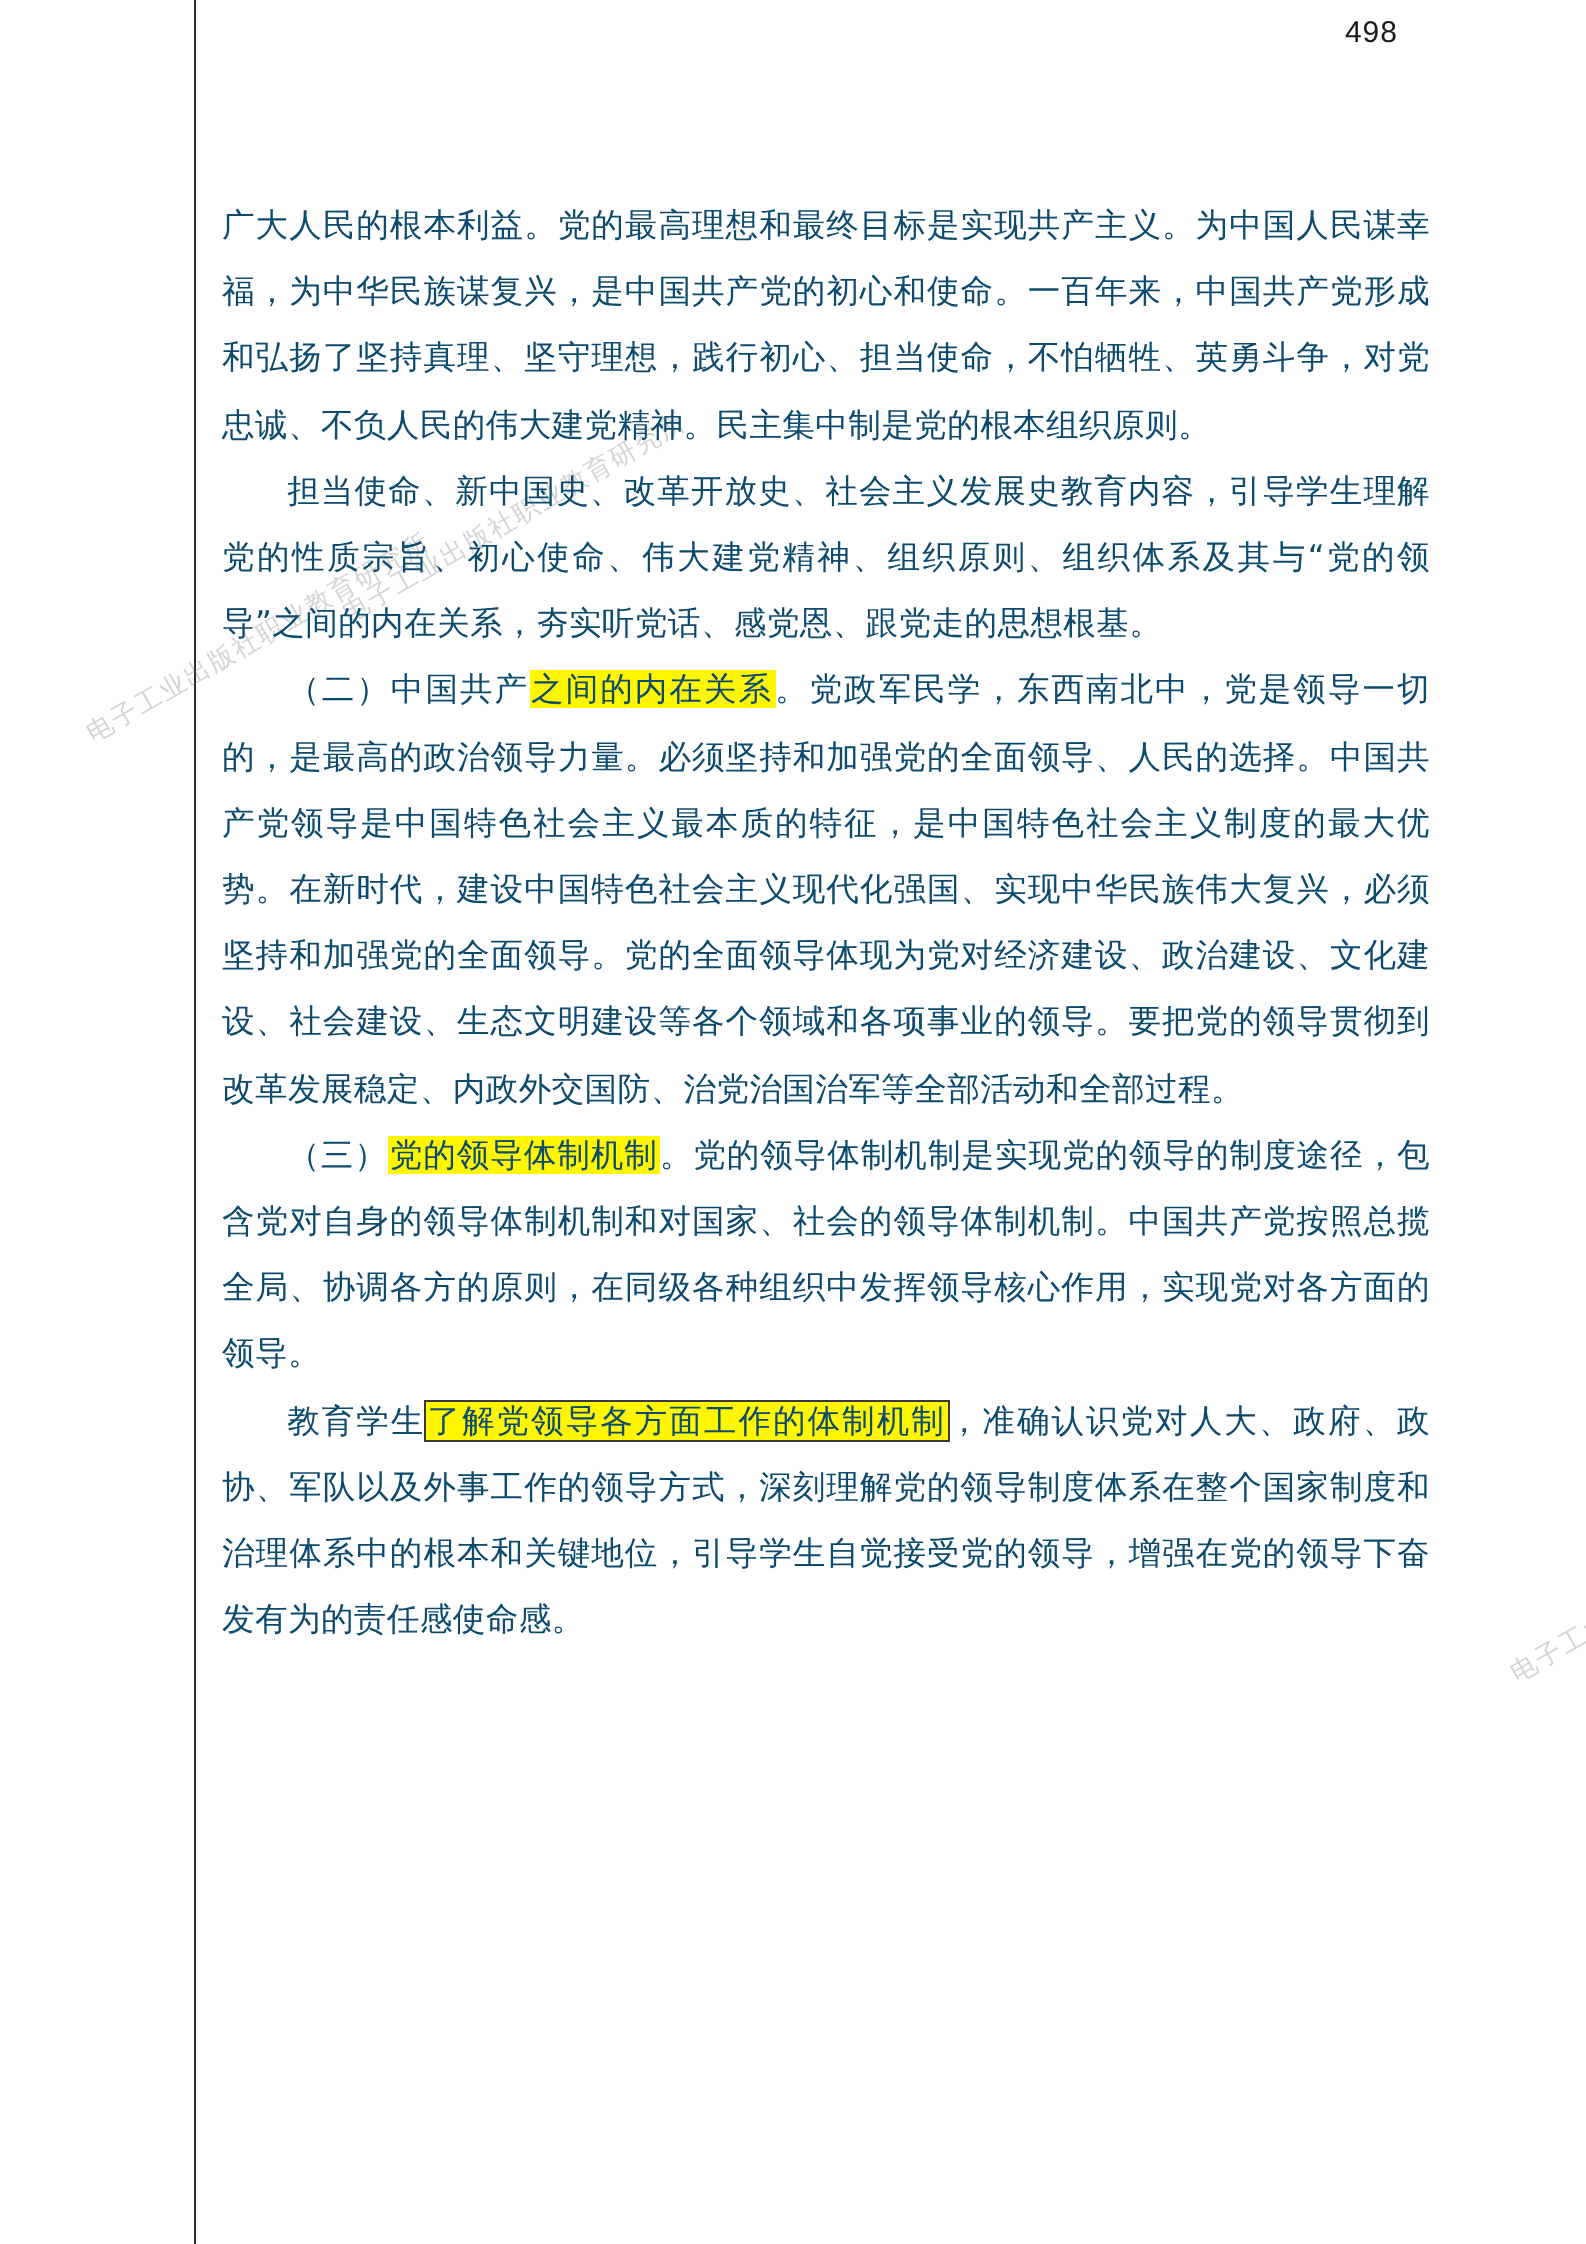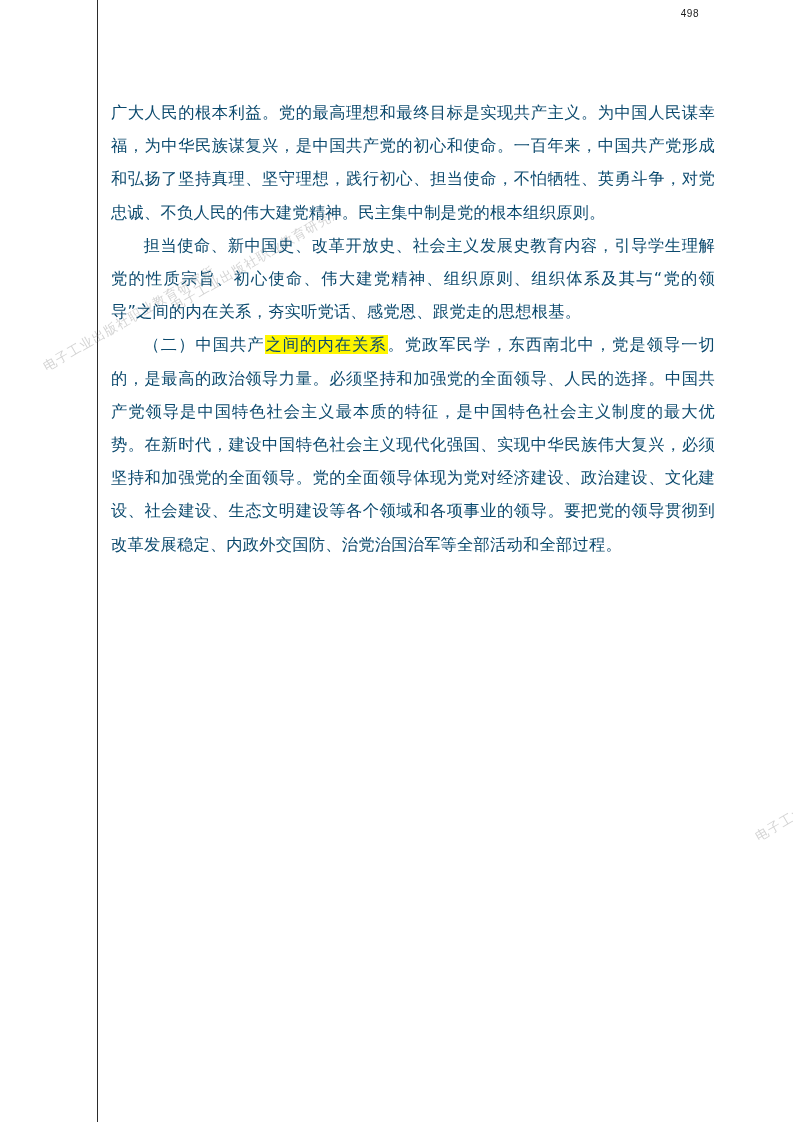--- a/index.html
+++ b/index.html
@@ -27,21 +27,21 @@
     left: 97px;
     top: 0;
     width: 1px;
     height: 1122px;
     background: #2b2b2b;
   }
   .page-number {
     position: absolute;
     top: 8px;
     right: 94px;
-    font-size: 10px;
+    font-size: 15px;
     color: #1b1b1b;
     font-family: "Liberation Sans", sans-serif;
     letter-spacing: 0.5px;
   }
   .content {
     position: absolute;
     left: 95px;
     top: 96px;
     width: 620px;
   }
@@ -99,16 +99,18 @@
 
   <div class="content">
 
     <p>广大人民的根本利益。党的最高理想和最终目标是实现共产主义。为中国人民谋幸福，为中华民族谋复兴，是中国共产党的初心和使命。一百年来，中国共产党形成和弘扬了坚持真理、坚守理想，践行初心、担当使命，不怕牺牲、英勇斗争，对党忠诚、不负人民的伟大建党精神。民主集中制是党的根本组织原则。</p>
 
     <p class="indent">担当使命、新中国史、改革开放史、社会主义发展史教育内容，引导学生理解党的性质宗旨、初心使命、伟大建党精神、组织原则、组织体系及其与“党的领导”之间的内在关系，夯实听党话、感党恩、跟党走的思想根基。</p>
 
     <p class="indent"><span>（二）中国共产</span><span class="hl">之间的内在关系</span><span>。党政军民学，东西南北中，党是领导一切的，是最高的政治领导力量。必须坚持和加强党的全面领导、人民的选择。中国共产党领导是中国特色社会主义最本质的特征，是中国特色社会主义制度的最大优势。在新时代，建设中国特色社会主义现代化强国、实现中华民族伟大复兴，必须坚持和加强党的全面领导。党的全面领导体现为党对经济建设、政治建设、文化建设、社会建设、生态文明建设等各个领域和各项事业的领导。要把党的领导贯彻到改革发展稳定、内政外交国防、治党治国治军等全部活动和全部过程。</span></p>
 
 
+    <p class="indent"><span>（三）</span><span class="hl">党的领导体制机制</span><span>。党的领导体制机制是实现党的领导的制度途径，包含党对自身的领导体制机制和对国家、社会的领导体制机制。中国共产党按照总揽全局、协调各方的原则，在同级各种组织中发挥领导核心作用，实现党对各方面的领导。</span></p>
 
+    <p class="indent"><span>教育学生</span><span class="hl-box">了解党领导各方面工作的体制机制</span><span>，准确认识党对人大、政府、政协、军队以及外事工作的领导方式，深刻理解党的领导制度体系在整个国家制度和治理体系中的根本和关键地位，引导学生自觉接受党的领导，增强在党的领导下奋发有为的责任感使命感。</span></p>
 
   </div>
 </div>
 
 </body></html>

